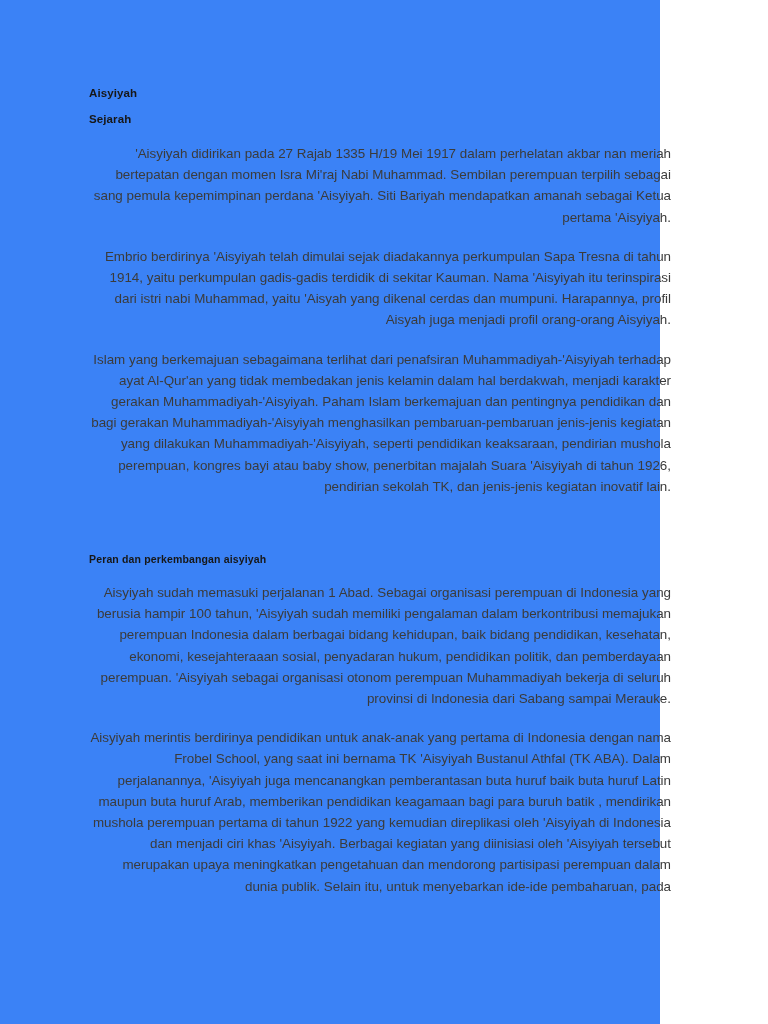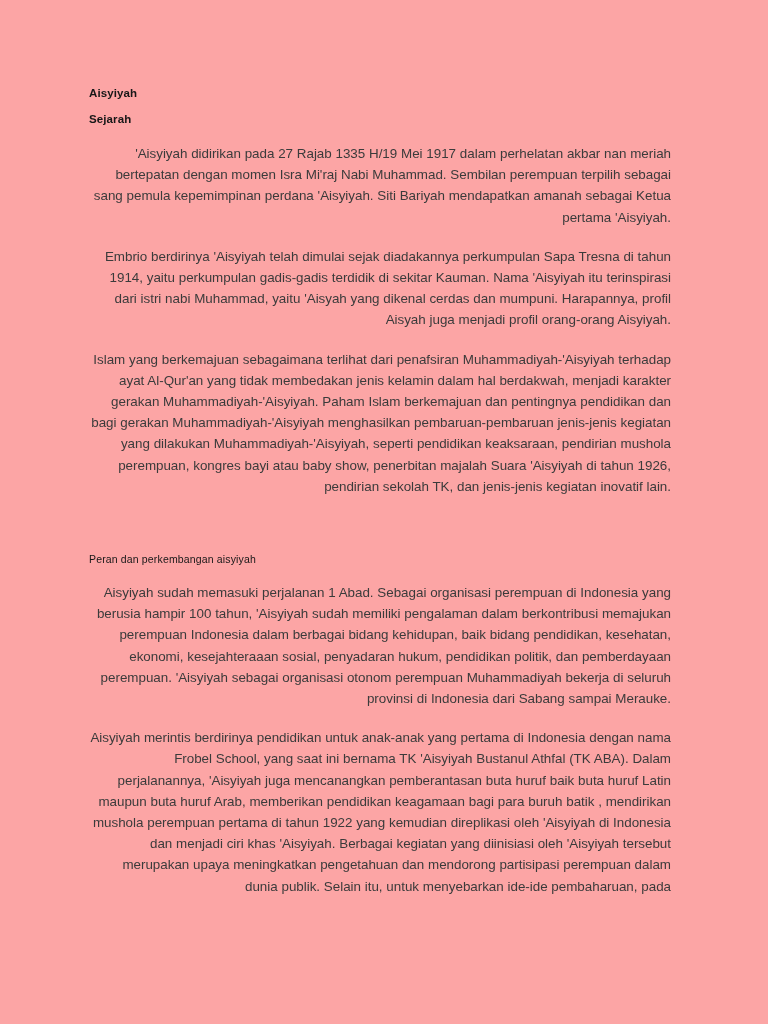--- a/index.html
+++ b/index.html
@@ -9,23 +9,23 @@
   }
   body {
     width: 768px;
     height: 1024px;
     overflow: hidden;
     font-family: "Liberation Sans", "DejaVu Sans", sans-serif;
     -webkit-font-smoothing: antialiased;
   }
   .page {
     position: relative;
-    width: 768px;
+    width: 660px;
     height: 1024px;
-    background: #fca5a5;
+    background: #3b82f6;
     box-sizing: border-box;
   }
   .content {
     position: absolute;
     left: 89px;
     top: 86px;
     width: 582px;
   }
   
   .doc-title {
@@ -39,21 +39,21 @@
   .section-heading {
     font-size: 11.5px;
     font-weight: bold;
     color: #171717;
     letter-spacing: 0.1px;
     margin: 0 0 17px 0;
     line-height: 14px;
   }
   .sub-heading {
     font-size: 10.5px;
-    font-weight: normal;
+    font-weight: bold;
     color: #171717;
     letter-spacing: 0.15px;
     margin: 0 0 16px 0;
     line-height: 14px;
   }
   
   .para {
     font-size: 13.4px;
     line-height: 21.2px;
     color: #3b3b3b;

